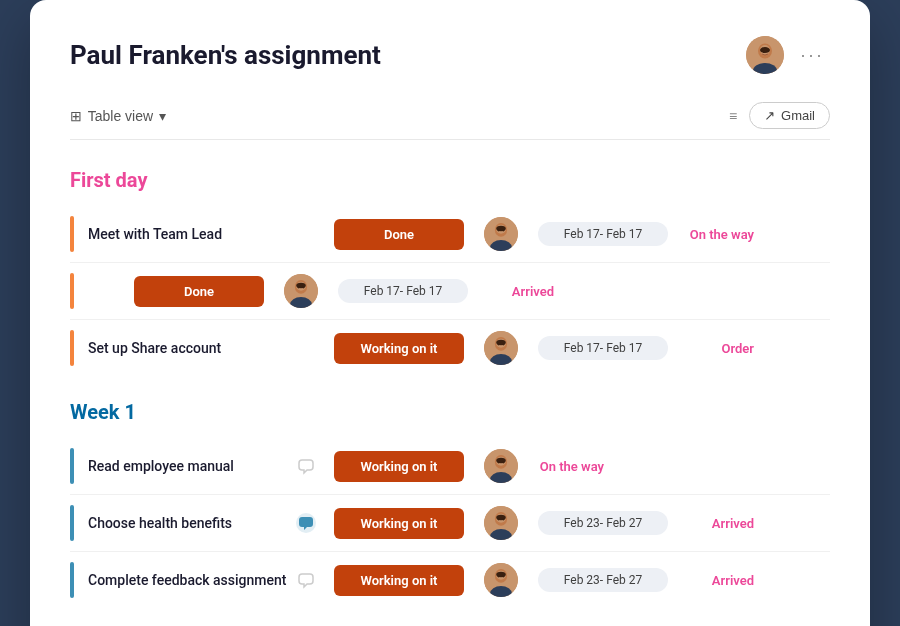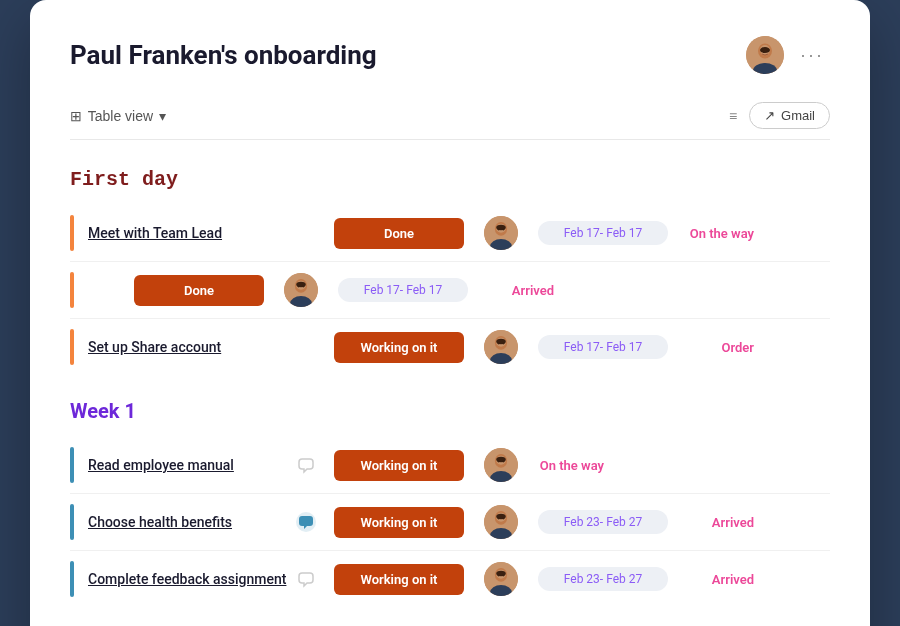--- a/index.html
+++ b/index.html
@@ -93,22 +93,22 @@
       padding: 5px 14px;
       font-size: 13px;
       color: #444;
       cursor: pointer;
     }
     .section-title {
       font-size: 20px;
       font-weight: 700;
       margin-bottom: 14px;
     }
-    .section-title.orange { color: #7f1d1d; font-family: Liberation Mono, monospace; }
-    .section-title.teal { color: #6d28d9; }
+    .section-title.orange { color: #ec4899; }
+    .section-title.teal { color: #0369a1; }
     .task-row {
       display: flex;
       align-items: center;
       padding: 10px 0;
       border-bottom: 1px solid #f0f0f0;
       gap: 0;
     }
     .task-row:last-child { border-bottom: none; }
     .row-left-border {
       width: 4px;
@@ -117,21 +117,20 @@
       margin-right: 14px;
       min-height: 36px;
     }
     .border-orange { background: #f4843d; }
     .border-blue { background: #3d8fb5; }
     .task-name {
       flex: 0 0 200px;
       font-size: 14px;
       color: #1a1a2e;
       font-weight: 500;
-      text-decoration: underline;
     }
     .chat-icon {
       flex: 0 0 36px;
       display: flex;
       align-items: center;
       justify-content: center;
       font-size: 18px;
       color: #bbb;
     }
     .status-badge {
@@ -159,41 +158,41 @@
       align-items: center;
       justify-content: center;
     }
     .person-avatar svg { width: 34px; height: 34px; }
     .date-range {
       flex: 0 0 130px;
       background: #edf0f5;
       border-radius: 14px;
       text-align: center;
       font-size: 12px;
-      color: #8b5cf6;
+      color: #404040;
       padding: 5px 10px;
       margin: 0 10px;
     }
     .action-link {
       flex: 0 0 80px;
       font-size: 13px;
       font-weight: 600;
       text-align: right;
       padding-right: 4px;
     }
     .link-blue { color: #ec4899; }
     .section { margin-bottom: 24px; }
   </style>
 </head>
 <body>
 
 <div class="card">
 
   <div class="header">
-    <h1 class="header-title">Paul Franken's onboarding</h1>
+    <h1 class="header-title">Paul Franken's assignment</h1>
     <div class="header-right">
       <div class="avatar">
         <svg viewBox="0 0 38 38" xmlns="http://www.w3.org/2000/svg">
           <circle cx="19" cy="19" r="19" fill="#c8956c"></circle>
           <ellipse cx="19" cy="15" rx="7" ry="7.5" fill="#c07a4a"></ellipse>
           <ellipse cx="19" cy="14" rx="5" ry="5" fill="#c8956c"></ellipse>
           <ellipse cx="19" cy="14" rx="5" ry="3" fill="#3a2010"></ellipse>
           <ellipse cx="19" cy="35" rx="12" ry="8" fill="#2c3e5a"></ellipse>
           <circle cx="16" cy="15" r="1.2" fill="#3a2010"></circle>
           <circle cx="22" cy="15" r="1.2" fill="#3a2010"></circle>

